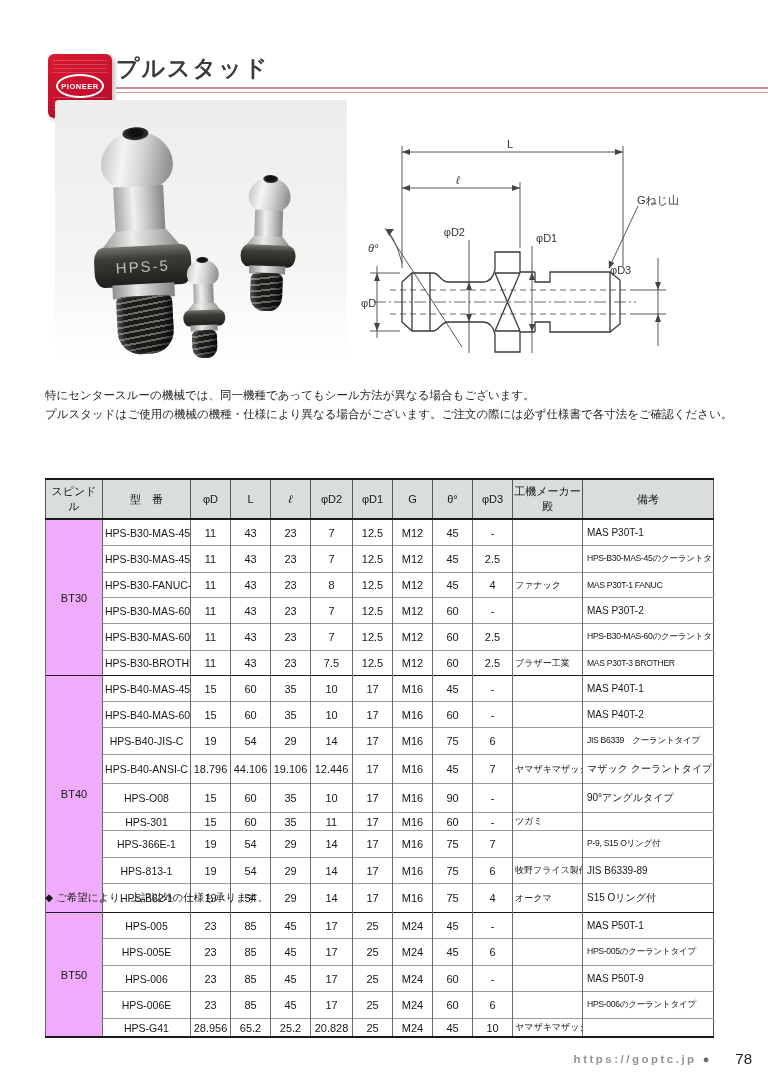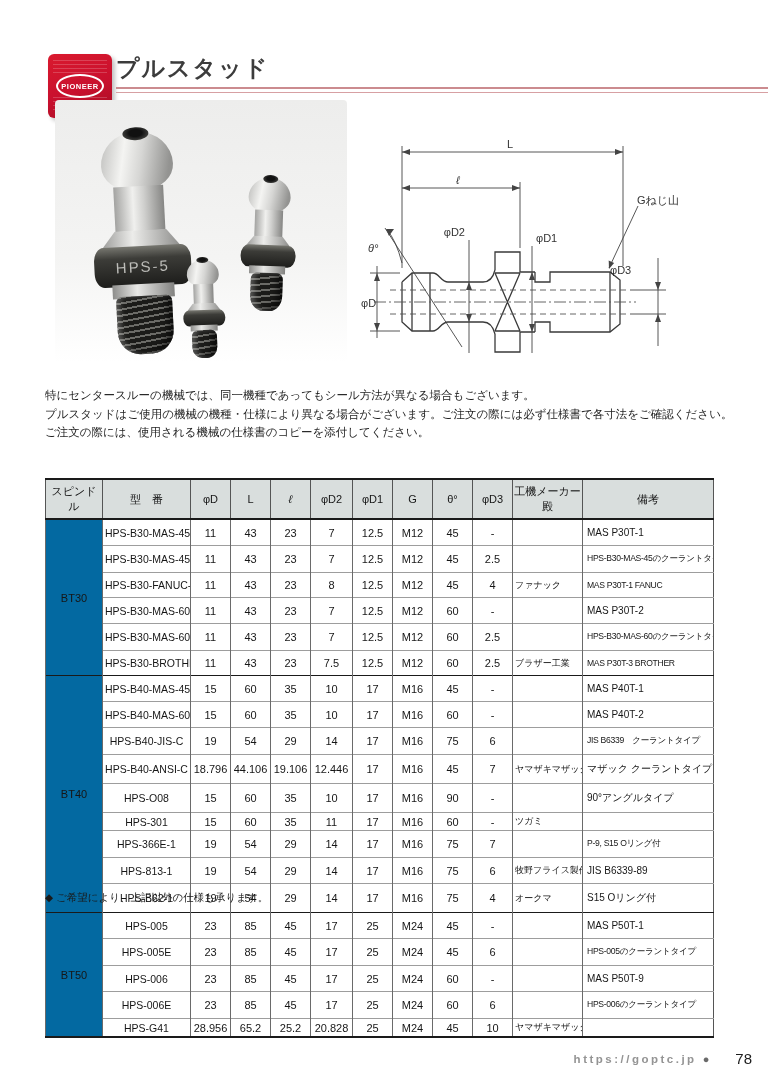--- a/index.html
+++ b/index.html
@@ -50,21 +50,21 @@
     font-size:11px; color:#161616; }
   table.spec { border-top:2.5px solid #1a1a1a; border-bottom:2.5px solid #1a1a1a;
     border-left:1px solid #555; border-right:1px solid #555; }
   table.spec thead th { background:#d9dedd; height:40px; font-weight:normal;
     border-bottom:2px solid #1a1a1a; border-left:1px solid #555; text-align:center; }
   table.spec tbody { border-top:1.8px solid #1a1a1a; }
   table.spec td, table.spec th.spindle { border-left:1px solid #6a6a6a; }
   table.spec td { border-top:1px solid #9d9d9d; text-align:center; height:18.3px;
     padding:0 2px; white-space:nowrap; overflow:hidden; }
   table.spec tbody tr:first-child td { border-top:none; }
-  table.spec th.spindle { font-weight:normal; text-align:center; background:#0369a1; }
+  table.spec th.spindle { font-weight:normal; text-align:center; background:#f0abfc; }
   table.spec td.c0 { font-size:10.5px; }
   table.spec td.c9 { text-align:left; font-size:9px; padding:0 2px; }
   table.spec td.c10 { text-align:left; font-size:10px; padding:7px 4px; }
   table.spec td.tight { font-size:8.6px; letter-spacing:-.3px; }
 
   .table-note { position:absolute; left:45px; top:891px; font-size:10.5px; color:#1a1a1a; }
 
   
   .footer { position:absolute; right:16px; top:1050px; display:flex; align-items:center; }
   .footer .url { color:#949494; font-size:11.5px; letter-spacing:2.5px;font-weight:bold; }
@@ -192,21 +192,20 @@
       <text x="176" y="124" text-anchor="start">φD1</text>
       <text x="250" y="156" text-anchor="start">φD3</text>
       <text x="1" y="189" text-anchor="start">φD</text>
       <text x="8" y="134" text-anchor="start" font-style="italic">θ°</text>
     </g>
   </svg>
 
   <div class="intro">
     <div>特にセンタースルーの機械では、同一機種であってもシール方法が異なる場合もございます。</div>
     <div>プルスタッドはご使用の機械の機種・仕様により異なる場合がございます。ご注文の際には必ず仕様書で各寸法をご確認ください。</div>
-    <div>ご注文の際には、使用される機械の仕様書のコピーを添付してください。</div>
   </div>
 
   <div class="table-wrap">
     <table class="spec" id="spec-table">
       <colgroup>
         <col style="width:57px">
           <col style="width:88px">
           <col style="width:40px">
           <col style="width:40px">
         <col style="width:40px">

